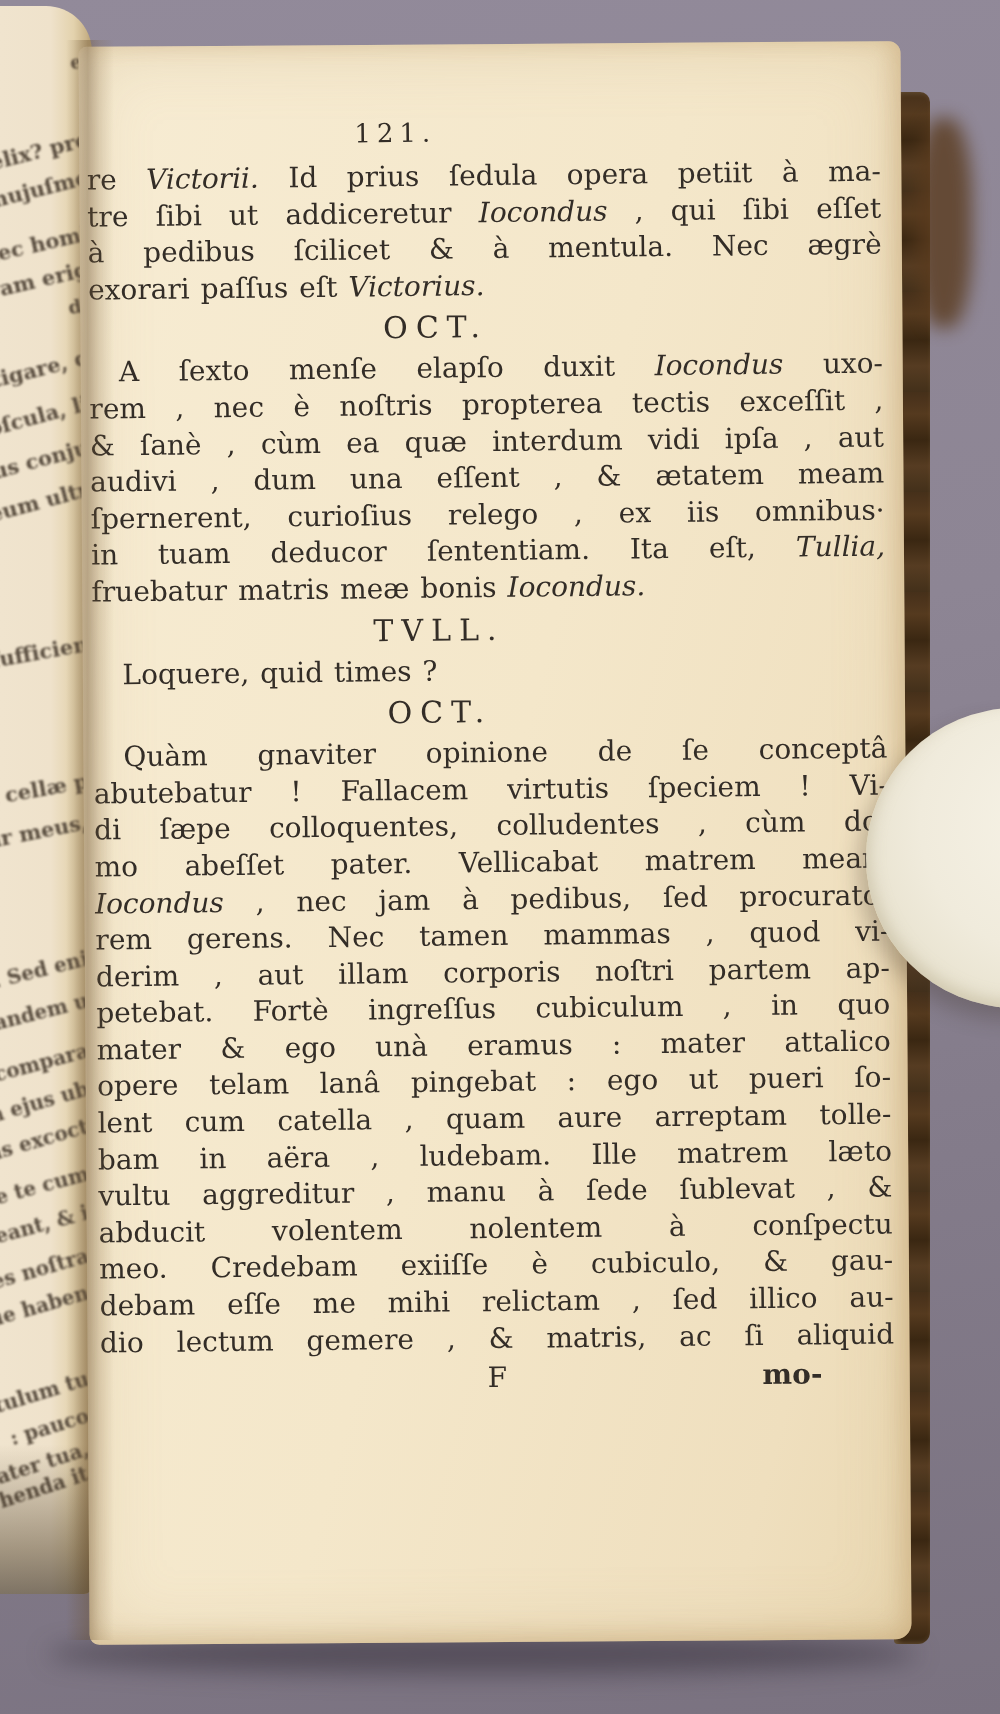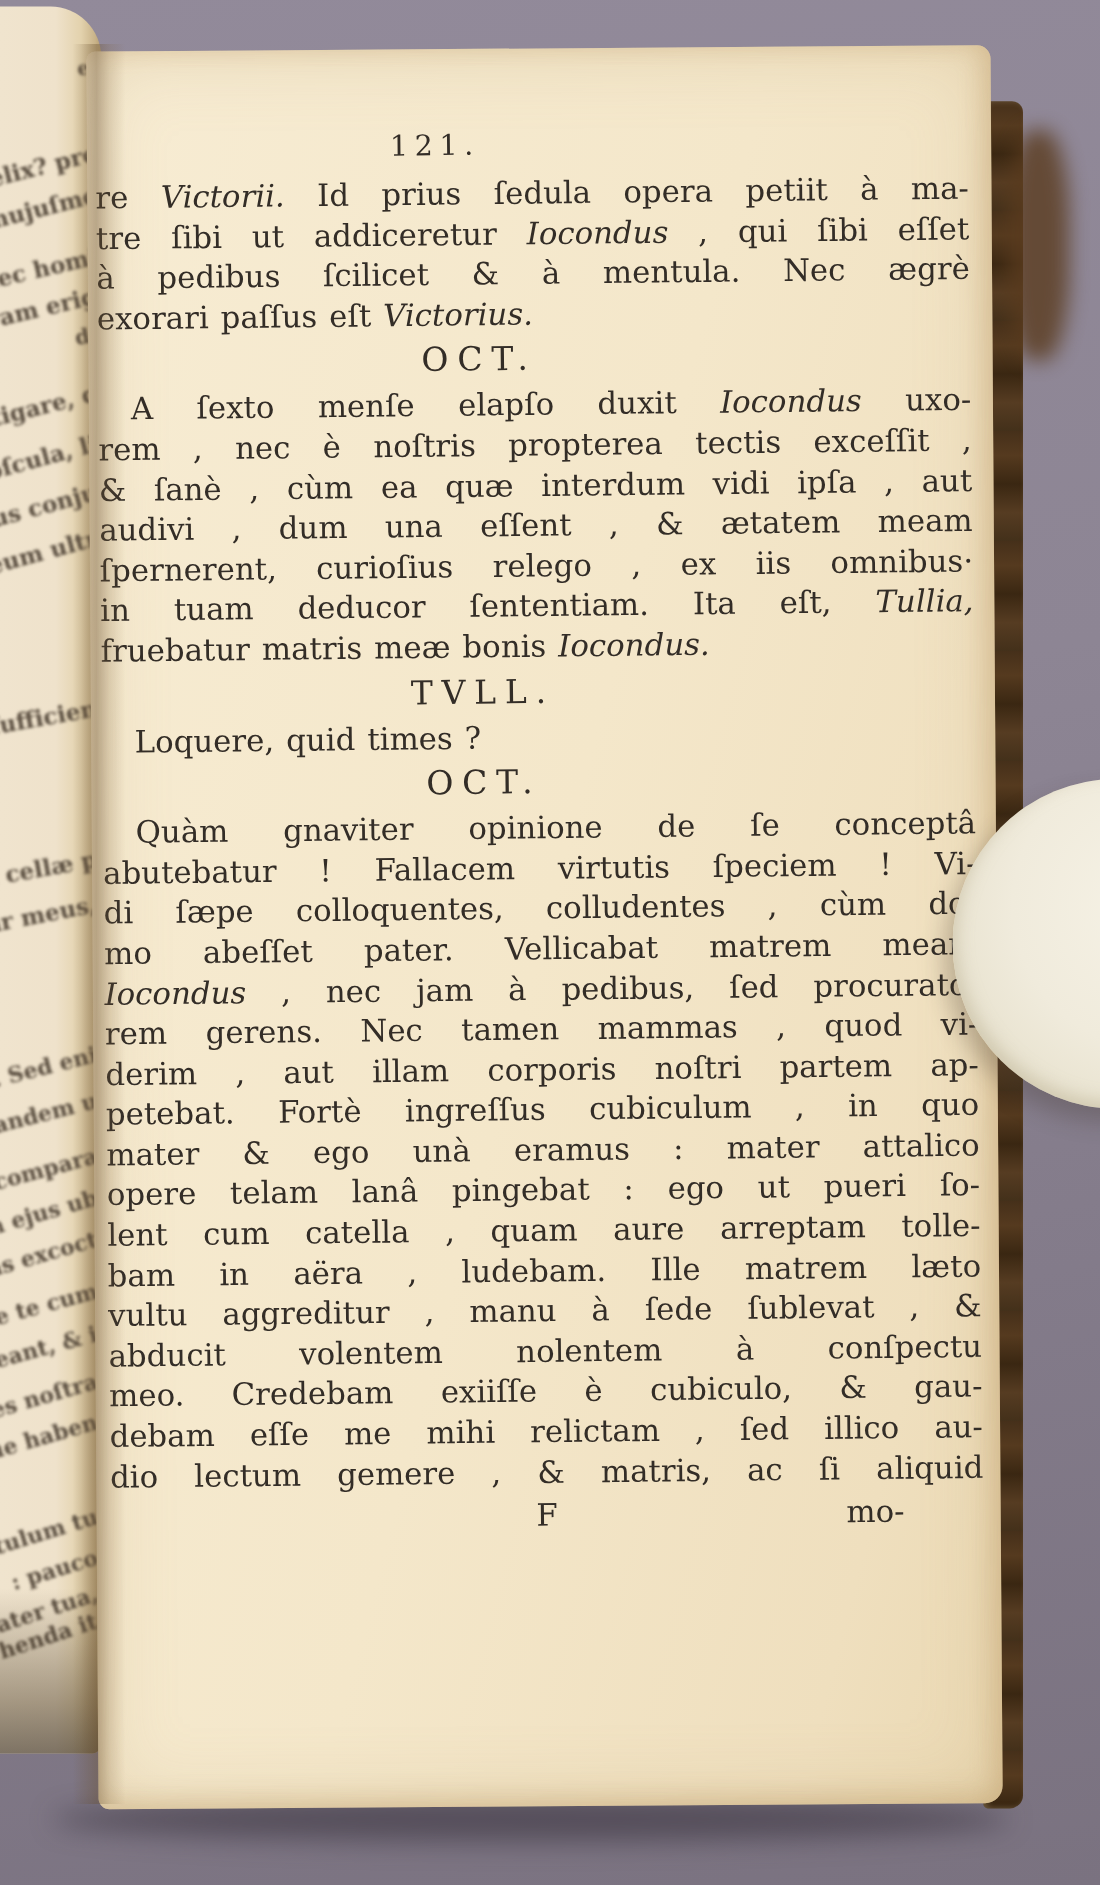--- a/index.html
+++ b/index.html
@@ -50,21 +50,21 @@
   }
   .tline{
     font-size:28px;height:36.6px;line-height:36.6px;white-space:nowrap;
     text-align:justify;text-align-last:justify;word-spacing:2px;overflow:visible;
   }
   .tline.short{text-align-last:left;}
   .tline.indent{padding-left:30px;}
   .tline .it{font-style:italic;}
   .pfooter{position:relative;height:42px;margin-top:4px;font-size:28px;}
   .sig{position:absolute;left:0;width:100%;text-align:center;}
-  .catch{position:absolute;right:72px;}
+  .catch{position:absolute;right:72px;font-weight:bold;}
   
   .fore-edge{
     position:absolute;left:894px;top:92px;width:36px;height:1552px;z-index:3;
     background:repeating-linear-gradient(180deg,#46301a 0px,#553a1f 22px,#3a2712 48px,#563c22 74px,#43301a 100px);
     border-radius:4px 10px 12px 4px;
     box-shadow:inset 3px 0 6px rgba(255,230,180,.25);
   }
   .fore-edge-blur{
     position:absolute;left:916px;top:118px;width:56px;height:210px;z-index:3;
     background:#5a3b1e;filter:blur(9px);border-radius:40%;opacity:.8;

